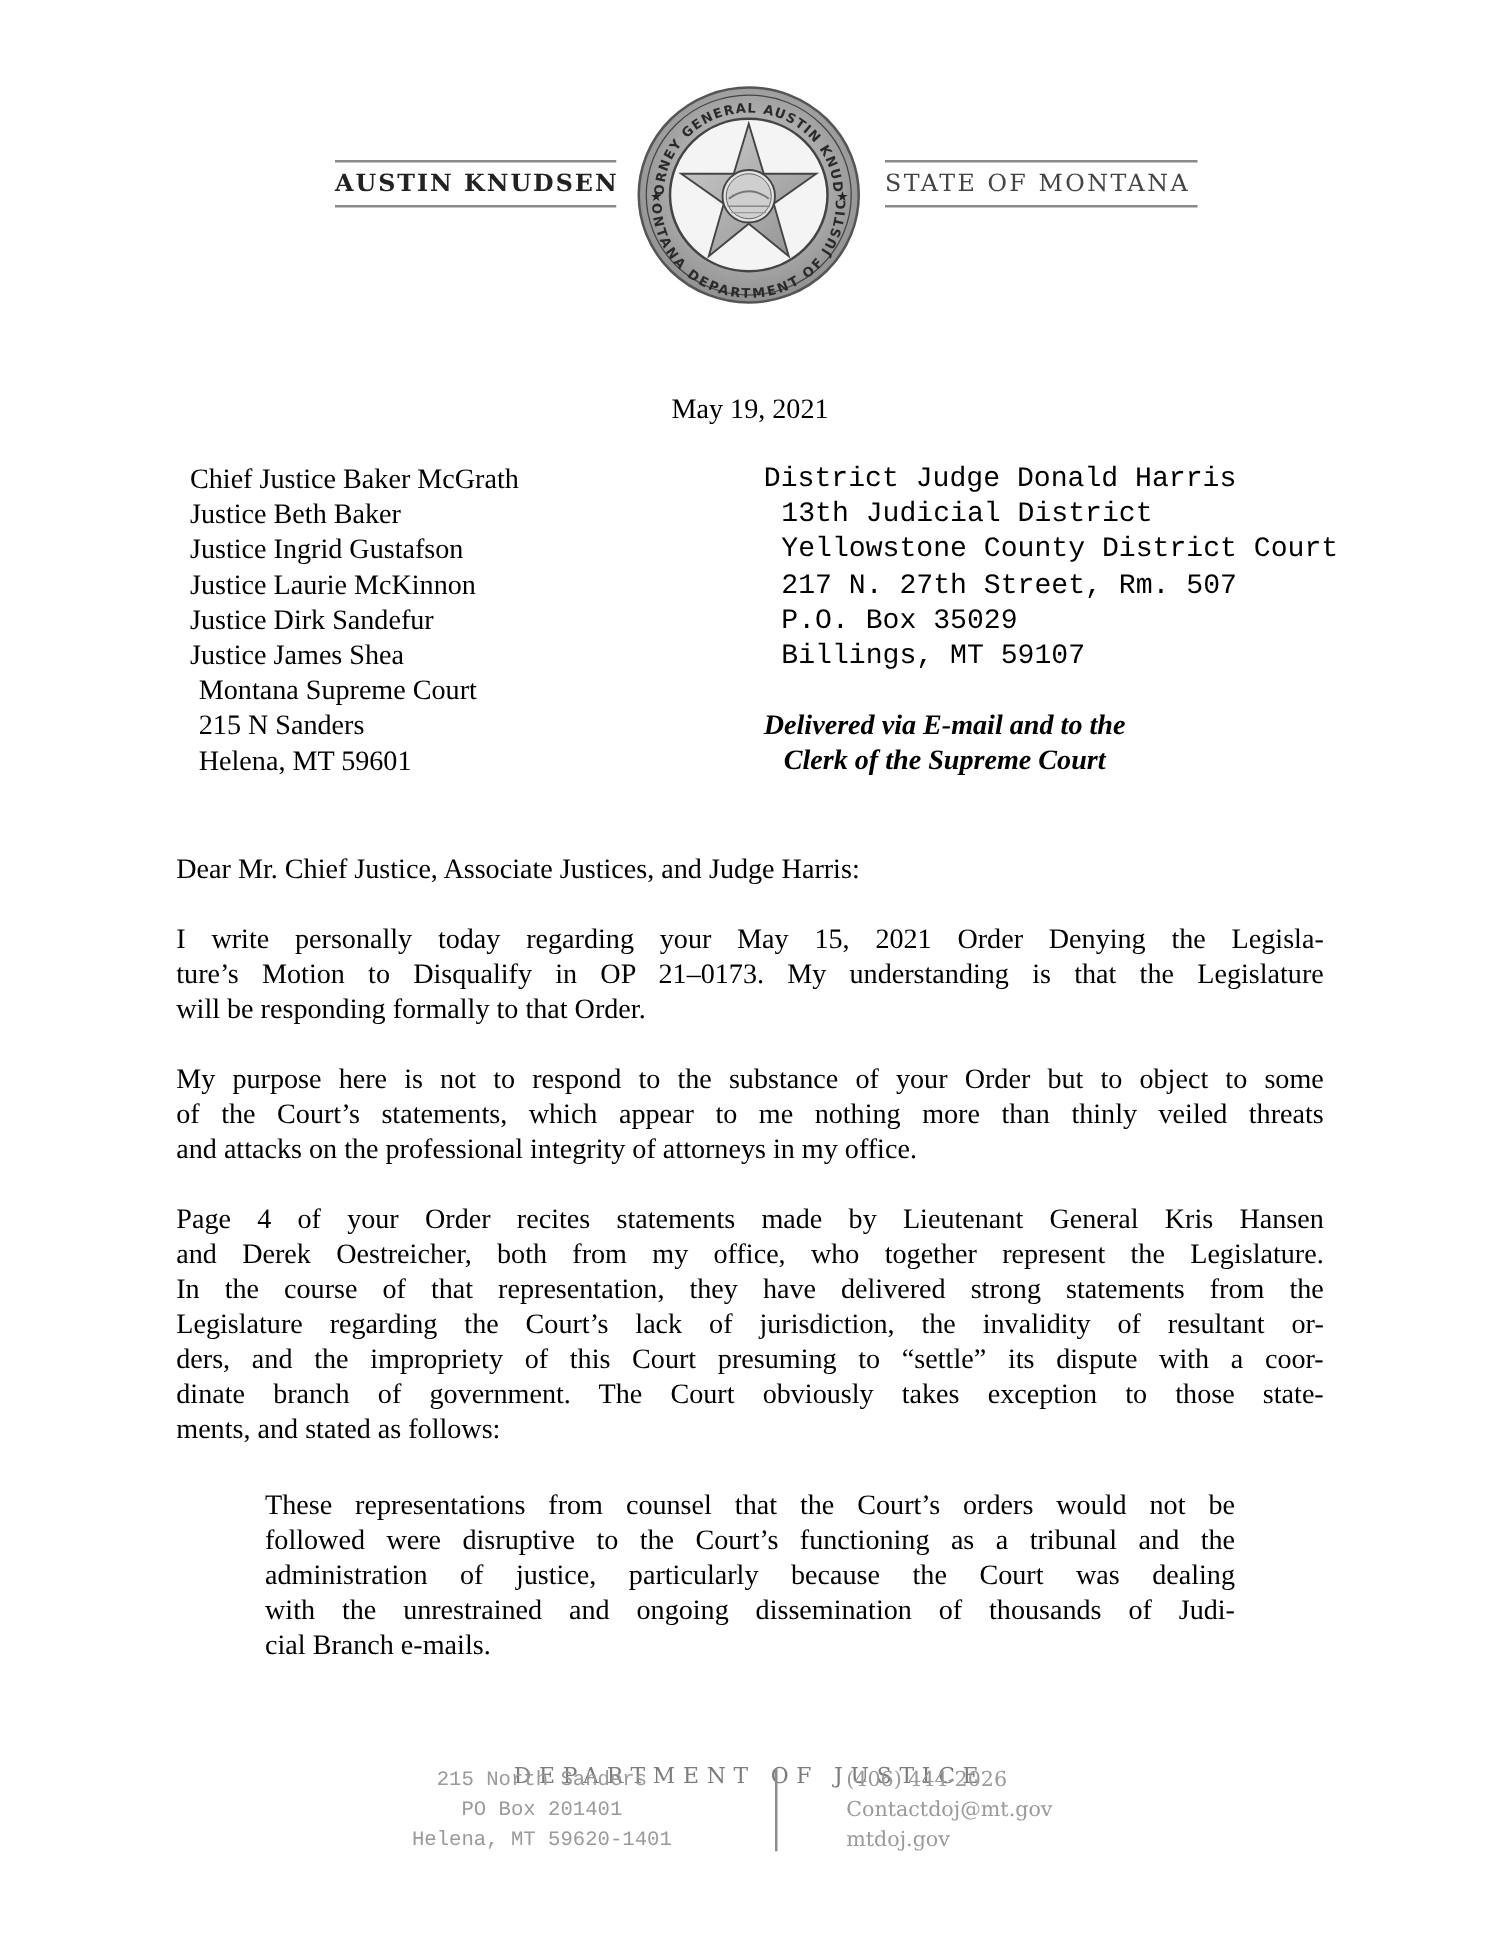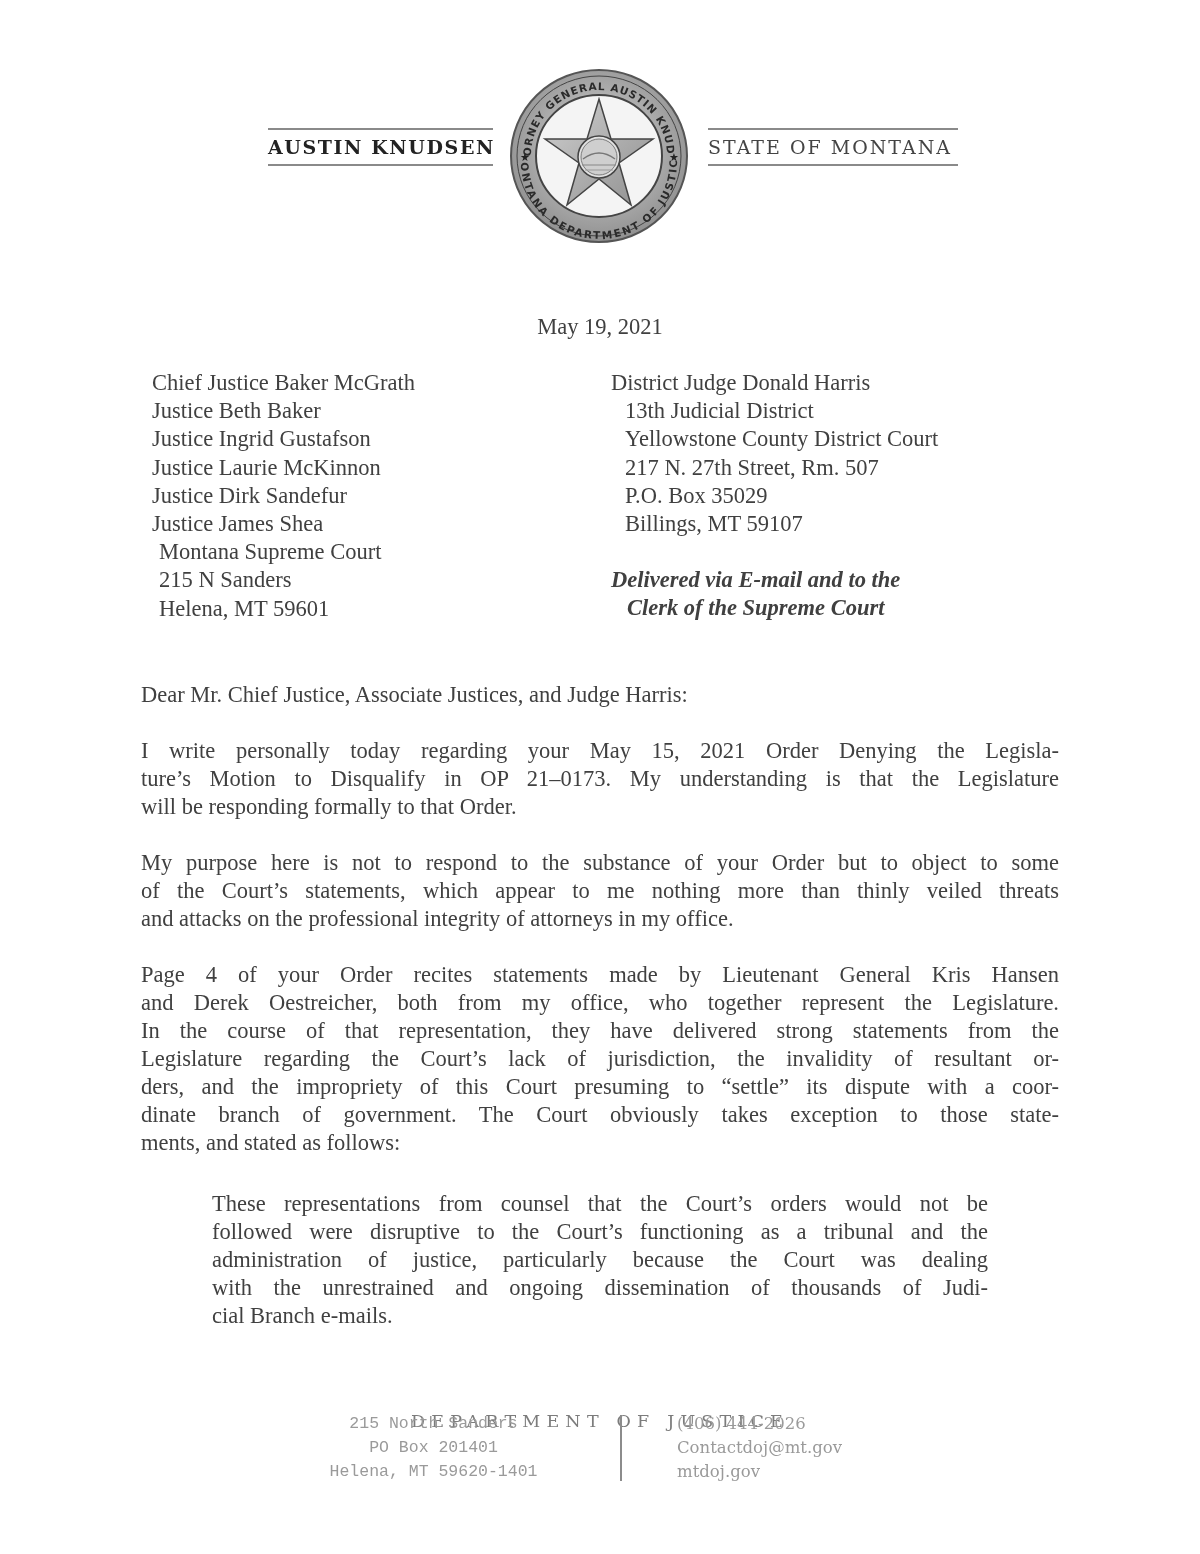--- a/index.html
+++ b/index.html
@@ -20,25 +20,25 @@
       position: absolute; top: 8px; left: 0; right: 0;
       font-family: "DejaVu Serif", serif; font-size: 19px; letter-spacing: 1.6px;
       white-space: nowrap; line-height: 22px;
     }
     .hdr-left .hdr-text { font-weight: bold; color: #222; text-align: left; }
     .hdr-right .hdr-text { font-weight: normal; color: #444; letter-spacing: 2px; text-align: left; }
 
     .seal { position: absolute; left: 507px; top: 67px; width: 184px; height: 178px; }
 
     
-    .txt { font-family: "Liberation Serif", "DejaVu Serif", serif; font-size: 22.5px; line-height: 28px; color: #404040; }
+    .txt { font-family: "Liberation Serif", "DejaVu Serif", serif; font-size: 22.5px; line-height: 28px; color: #000000; }
     .date { position: absolute; top: 313px; left: 0; width: 1200px; text-align: center; }
 
     .addr-left { position: absolute; left: 152px; top: 369px; }
-    .addr-right { position: absolute; left: 611px; top: 369px; }
+    .addr-right { position: absolute; left: 611px; top: 369px; font-family: Liberation Mono, monospace; }
     .addr-line { white-space: nowrap; height: 28.2px; }
     .indent1 { padding-left: 7px; }
     .indent2 { padding-left: 14px; }
     .delivered { position: absolute; left: 611px; top: 566px; font-weight: bold; font-style: italic; text-align: center; }
 
     .para { position: absolute; left: 141px; width: 918px; text-align: justify; text-align-last: left; }
     .para span.line { display: block; text-align: justify; text-align-last: justify; white-space: nowrap; }
     .para span.line.last { text-align-last: left; }
 
     .quote { position: absolute; left: 212px; width: 776px; }

